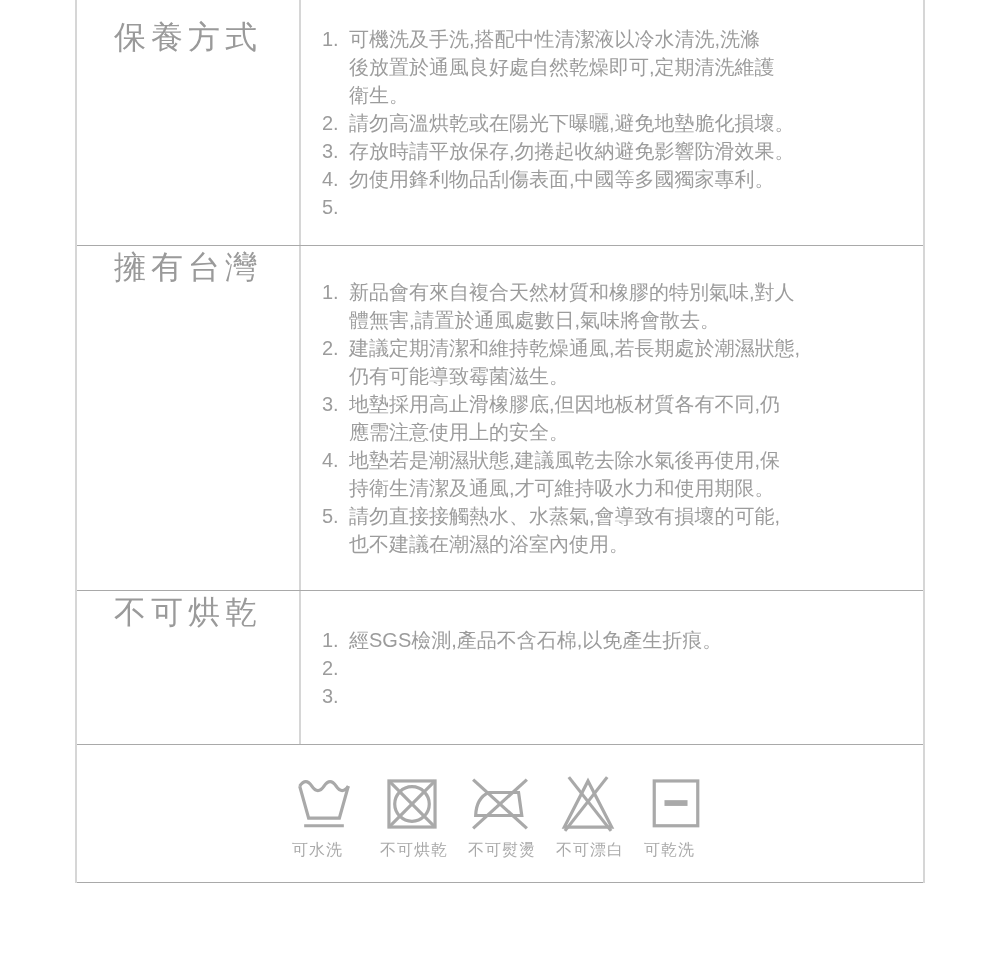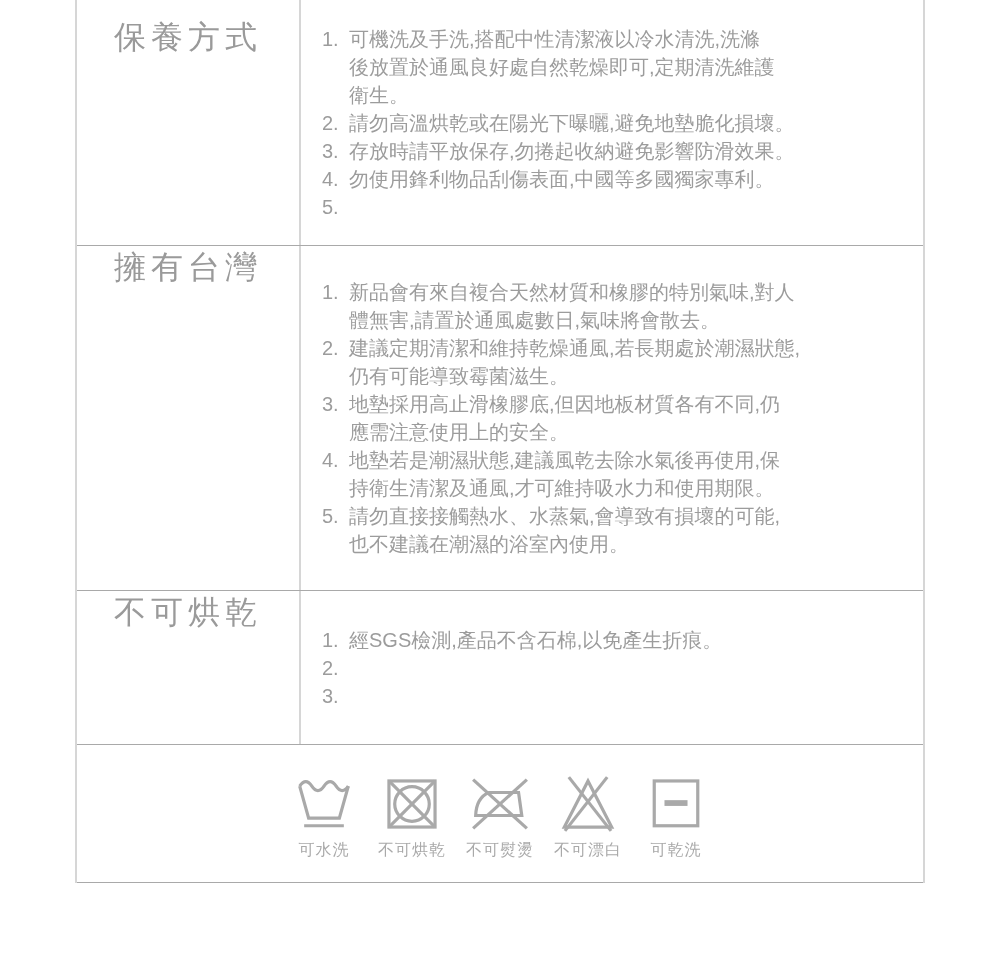--- a/index.html
+++ b/index.html
@@ -40,21 +40,21 @@
   ol.items li{display:flex;}
   .item-num{flex:none;width:27px;}
   .item-text{white-space:nowrap;}
   .icons-row{
     height:138px;box-sizing:border-box;
     border-bottom:1px solid #a9a9a9;
     display:flex;justify-content:center;align-items:flex-start;
     gap:24px;padding-top:27px;
   }
   .care-icon-item{
-    width:64px;display:flex;flex-direction:column;align-items:center;
+    width:64px;display:flex;flex-direction:column;align-items:flex-start;
   }
   .care-icon-item svg{width:64px;height:64px;display:block;}
   .icon-label{
     margin-top:4px;font-size:16px;color:#a9a9a9;
     letter-spacing:1px;white-space:nowrap;
   }
   .icon-stroke{stroke:#a9a9a9;fill:none;stroke-width:5;stroke-linecap:butt;}
   .icon-fill{fill:#a9a9a9;stroke:none;}
 </style>
 </head>

